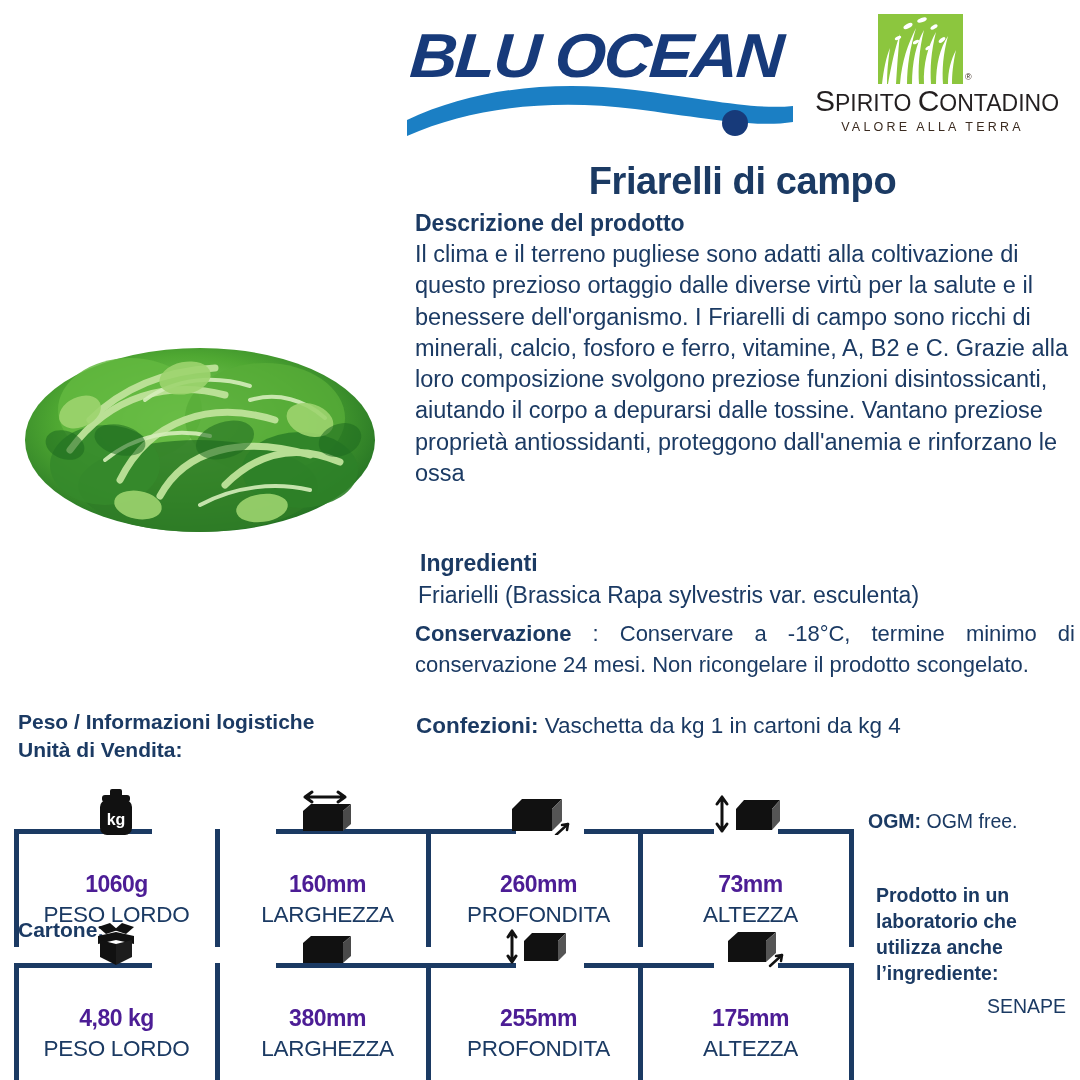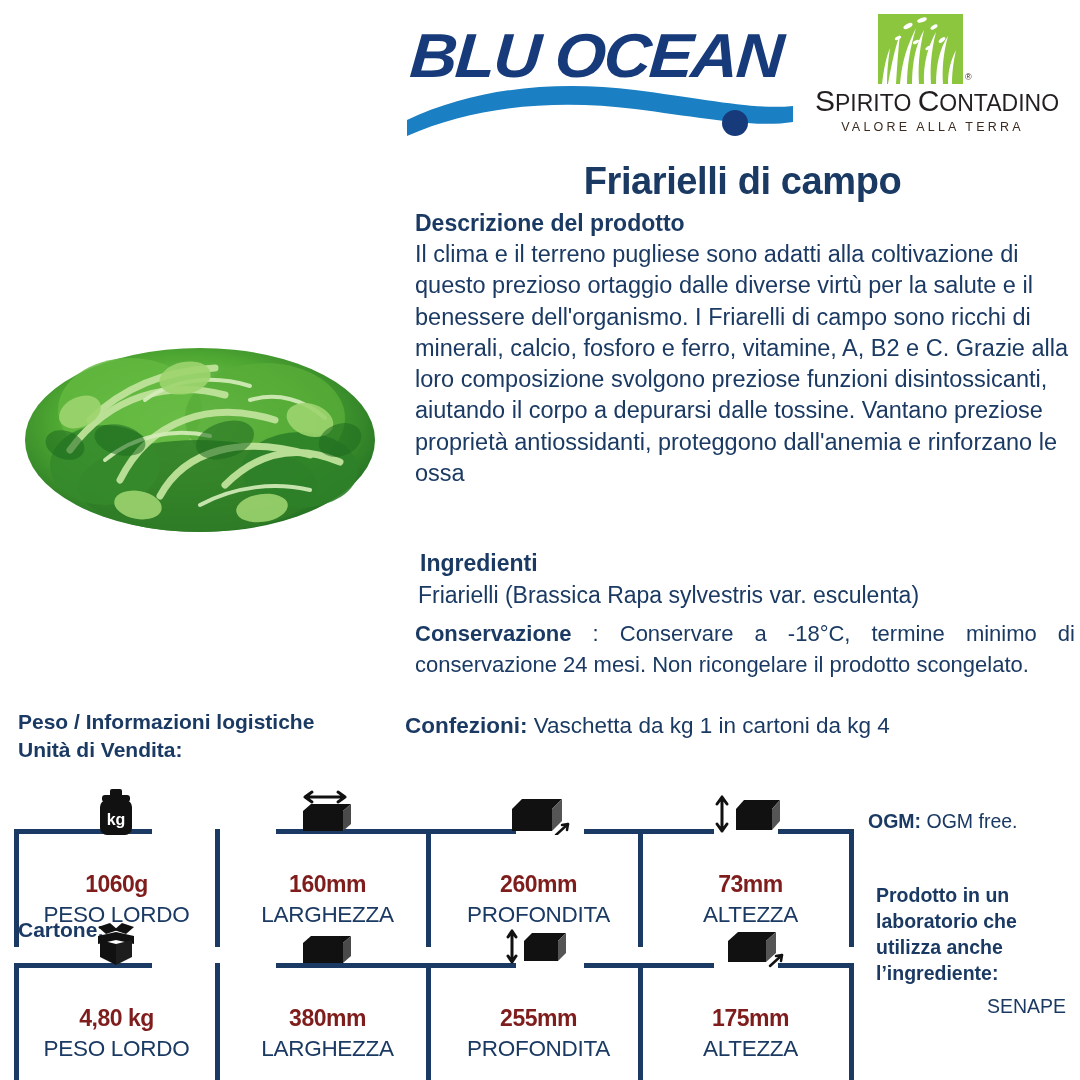--- a/index.html
+++ b/index.html
@@ -83,21 +83,21 @@
   #ingredienti-head { position: absolute; left: 420px; top: 550px; font-size: 23px; font-weight: bold; }
   #ingredienti-body { position: absolute; left: 418px; top: 582px; font-size: 23px; }
 
   #conservazione {
     position: absolute; left: 415px; top: 618px; width: 660px;
     font-size: 22px; line-height: 1.42; text-align: justify;
     font-family: "Liberation Sans", sans-serif;
   }
   #conservazione b { font-weight: bold; }
   #confezioni {
-    position: absolute; left: 405px; top: 713px; width: 660px; font-size: 22.5px;
+    position: absolute; left: 416px; top: 713px; width: 660px; font-size: 22.5px;
   }
   #confezioni b { font-weight: bold; }
 
   
   #logistics-heading {
     position: absolute; left: 18px; top: 708px;
     font-size: 21px; font-weight: bold; line-height: 1.32; color: #1b3a63;
   }
   #cartone-heading {
     position: absolute; left: 18px; top: 918px;
@@ -110,21 +110,21 @@
 
   .hrule { position: absolute; top: 0; height: 5px; background: #1b3a63; }
   .vrule { position: absolute; top: 0; width: 5px; height: 118px; background: #1b3a63; }
 
   .cell { position: absolute; top: 0; width: 205px; text-align: center; }
   .cell .icon-wrap {
     position: absolute; left: 0; top: -40px; width: 205px; height: 46px;
   }
   .cell .val {
     position: absolute; left: 0; top: 42px; width: 205px;
-    font-size: 23px; font-weight: bold; color: #7f1d1d;
+    font-size: 23px; font-weight: bold; color: #4c1d95;
     font-family: "Liberation Sans", sans-serif;
     letter-spacing: -0.5px;
   }
   .cell .lab {
     position: absolute; left: 0; top: 73px; width: 205px;
     font-size: 22.5px; color: #1b3a63; letter-spacing: -0.3px;
   }
 
   
   #ogm-line {
@@ -219,21 +219,21 @@
     </g>
     <g fill="#1e6a1f" opacity=".55">
       <ellipse cx="215" cy="140" rx="30" ry="18" transform="rotate(-18 215 140)"></ellipse>
       <ellipse cx="110" cy="140" rx="26" ry="15" transform="rotate(14 110 140)"></ellipse>
       <ellipse cx="330" cy="140" rx="22" ry="16" transform="rotate(-22 330 140)"></ellipse>
       <ellipse cx="55" cy="145" rx="20" ry="14" transform="rotate(20 55 145)"></ellipse>
     </g>
   </g>
 </svg>
 
-<div id="product-title">Friarielli di campo</div>
+<div id="product-title">Friarelli di campo</div>
 
 <div id="desc-block">
   <div class="sec-head">Descrizione del prodotto</div>
   <div class="sec-body">Il clima e il terreno pugliese sono adatti alla coltivazione di questo prezioso ortaggio dalle diverse virtù per la salute e il benessere dell'organismo. I Friarelli di campo sono ricchi di minerali, calcio, fosforo e ferro, vitamine, A, B2 e C. Grazie alla loro composizione svolgono preziose funzioni disintossicanti, aiutando il corpo a depurarsi dalle tossine. Vantano preziose proprietà antiossidanti, proteggono dall'anemia e rinforzano le ossa</div>
 </div>
 
 <div id="ingredienti-head">Ingredienti</div>
 <div id="ingredienti-body">Friarielli (Brassica Rapa sylvestris var. esculenta)</div>
 
 <div id="conservazione"><b>Conservazione</b><span> : </span><span>Conservare a -18°C, termine minimo di conservazione 24 mesi. Non ricongelare il prodotto scongelato.</span></div>

